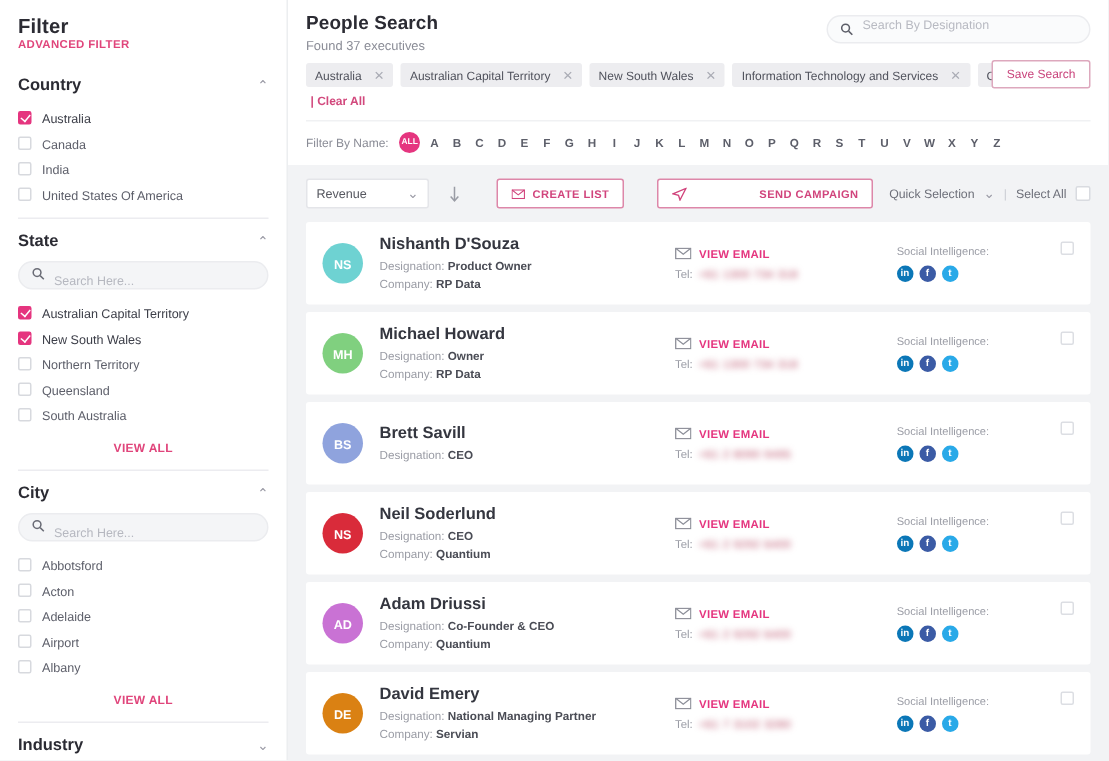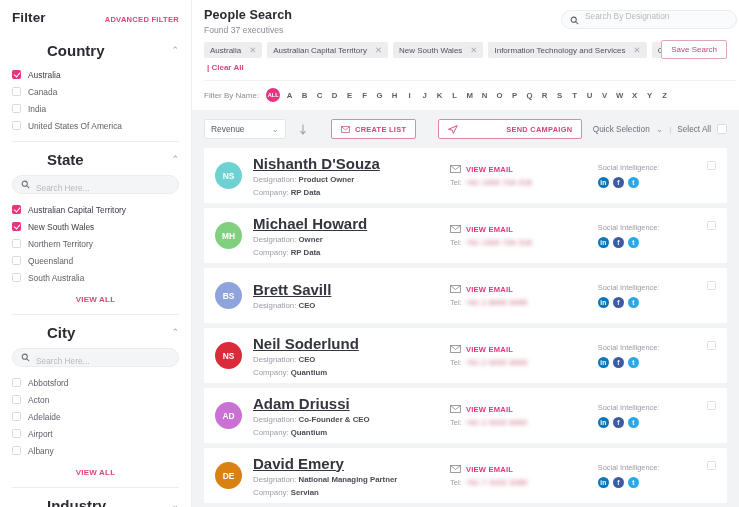--- a/index.html
+++ b/index.html
@@ -16,31 +16,32 @@
     width: 192px; height: 507px;
     background: #ffffff;
     overflow: hidden;
     position: relative;
     flex: 0 0 192px;
     border-right: 1px solid #eceef0;
   }
   .sb-head {
     display: flex; align-items: baseline; justify-content: space-between;
     padding: 10px 12px 8px 12px;
+    flex-direction: column;
   }
   .sb-title { font-size: 13.5px; font-weight: bold; color: #2b2b33; letter-spacing: .1px; }
   .sb-adv { font-size: 7.6px; font-weight: bold; color: #e0457b; letter-spacing: .25px; }
 
   .sb-sec { padding: 0 12px; }
   .sb-sec-divider { height: 1px; background: #ececf0; margin: 7px 12px 0 12px; }
   .sb-sec-head {
     display: flex; align-items: center; justify-content: space-between;
     padding: 9px 0 7px 0;
   }
-  .sb-sec-name { font-size: 15px; font-weight: bold; color: #2b2b33; margin-left: 35px; }
+  .sb-sec-name { font-size: 11px; font-weight: bold; color: #2b2b33; }
   .chev { color: #9a9aa5; font-size: 9px; line-height: 1; }
 
   .sb-search {
     display: flex; align-items: flex-end; gap: 6px;
     height: 19px; border-radius: 10px;
     background: #f4f5f7; border: 1px solid #ebecef;
     padding: 0 8px; margin-bottom: 7px;
   }
   .sb-search .mag { flex: 0 0 9px; }
   .sb-search-ph { font-size: 8.3px; color: #b6b8c0; }
@@ -57,21 +58,21 @@
     content: ""; position: absolute; left: 1.6px; top: 0.4px;
     width: 3px; height: 5.2px; border: solid #fff;
     border-width: 0 1.3px 1.3px 0; transform: rotate(40deg);
   }
   .opt-label { font-size: 8.4px; color: #5d5f6a; white-space: nowrap; }
   .opt.on .opt-label { color: #3c3e48; }
   .viewall { text-align: center; font-size: 8px; font-weight: bold; color: #e0457b; padding: 9px 0 3px 0; letter-spacing: .2px; }
 
   
   .main { flex: 1 1 auto; height: 507px; background: #f2f3f5; position: relative; overflow: hidden; }
-  .main-head { background: #fff; padding: 8px 2px 0 12px; }
+  .main-head { background: #fff; padding: 8px 12px 0 12px; }
   .mh-top { display: flex; align-items: flex-start; justify-content: space-between; }
   .page-title { font-size: 12.6px; font-weight: bold; color: #2b2b33; letter-spacing: .1px; }
   .found { font-size: 8.6px; color: #8a8c96; margin-top: 3px; }
   .desig-search {
     width: 176px; height: 19px; border-radius: 10px;
     background: #fafbfc; border: 1px solid #ebecef;
     display: flex; align-items: flex-start; gap: 6px; padding: 0 8px;
     margin-top: 2px;
   }
   .desig-search-ph { font-size: 8.3px; color: #b8bac2; }
@@ -134,21 +135,21 @@
   .card {
     background: #fff; border-radius: 2px; height: 55px;
     display: flex; align-items: center; padding: 0 11px; position: relative;
   }
   .avatar {
     width: 27px; height: 27px; border-radius: 50%;
     display: flex; align-items: center; justify-content: center;
     color: #fff; font-size: 8.4px; font-weight: bold; flex: 0 0 27px;
   }
   .pinfo { margin-left: 11px; width: 200px; }
-  .pname { font-size: 15px; font-weight: bold; color: #34363f; text-decoration: underline; }
+  .pname { font-size: 11px; font-weight: bold; color: #34363f; }
   .prow { font-size: 7.8px; color: #9a9ca5; margin-top: 3.5px; }
   .prow b { color: #4a4c55; font-weight: bold; }
   .contact { width: 150px; }
   .view-email { display: flex; align-items: center; gap: 5px; }
   .ve-text { font-size: 7.6px; font-weight: bold; color: #e5357f; letter-spacing: .2px; }
   .tel { font-size: 7.6px; color: #9a9ca5; margin-top: 4px; display: flex; align-items: center; gap: 4px; }
   .blur { filter: blur(2.2px); color: #b84a64; font-size: 7.4px; letter-spacing: .4px; }
   .social { width: 120px; }
   .si-label { font-size: 7.4px; color: #9a9ca5; }
   .si-icons { display: flex; gap: 4px; margin-top: 5px; }

